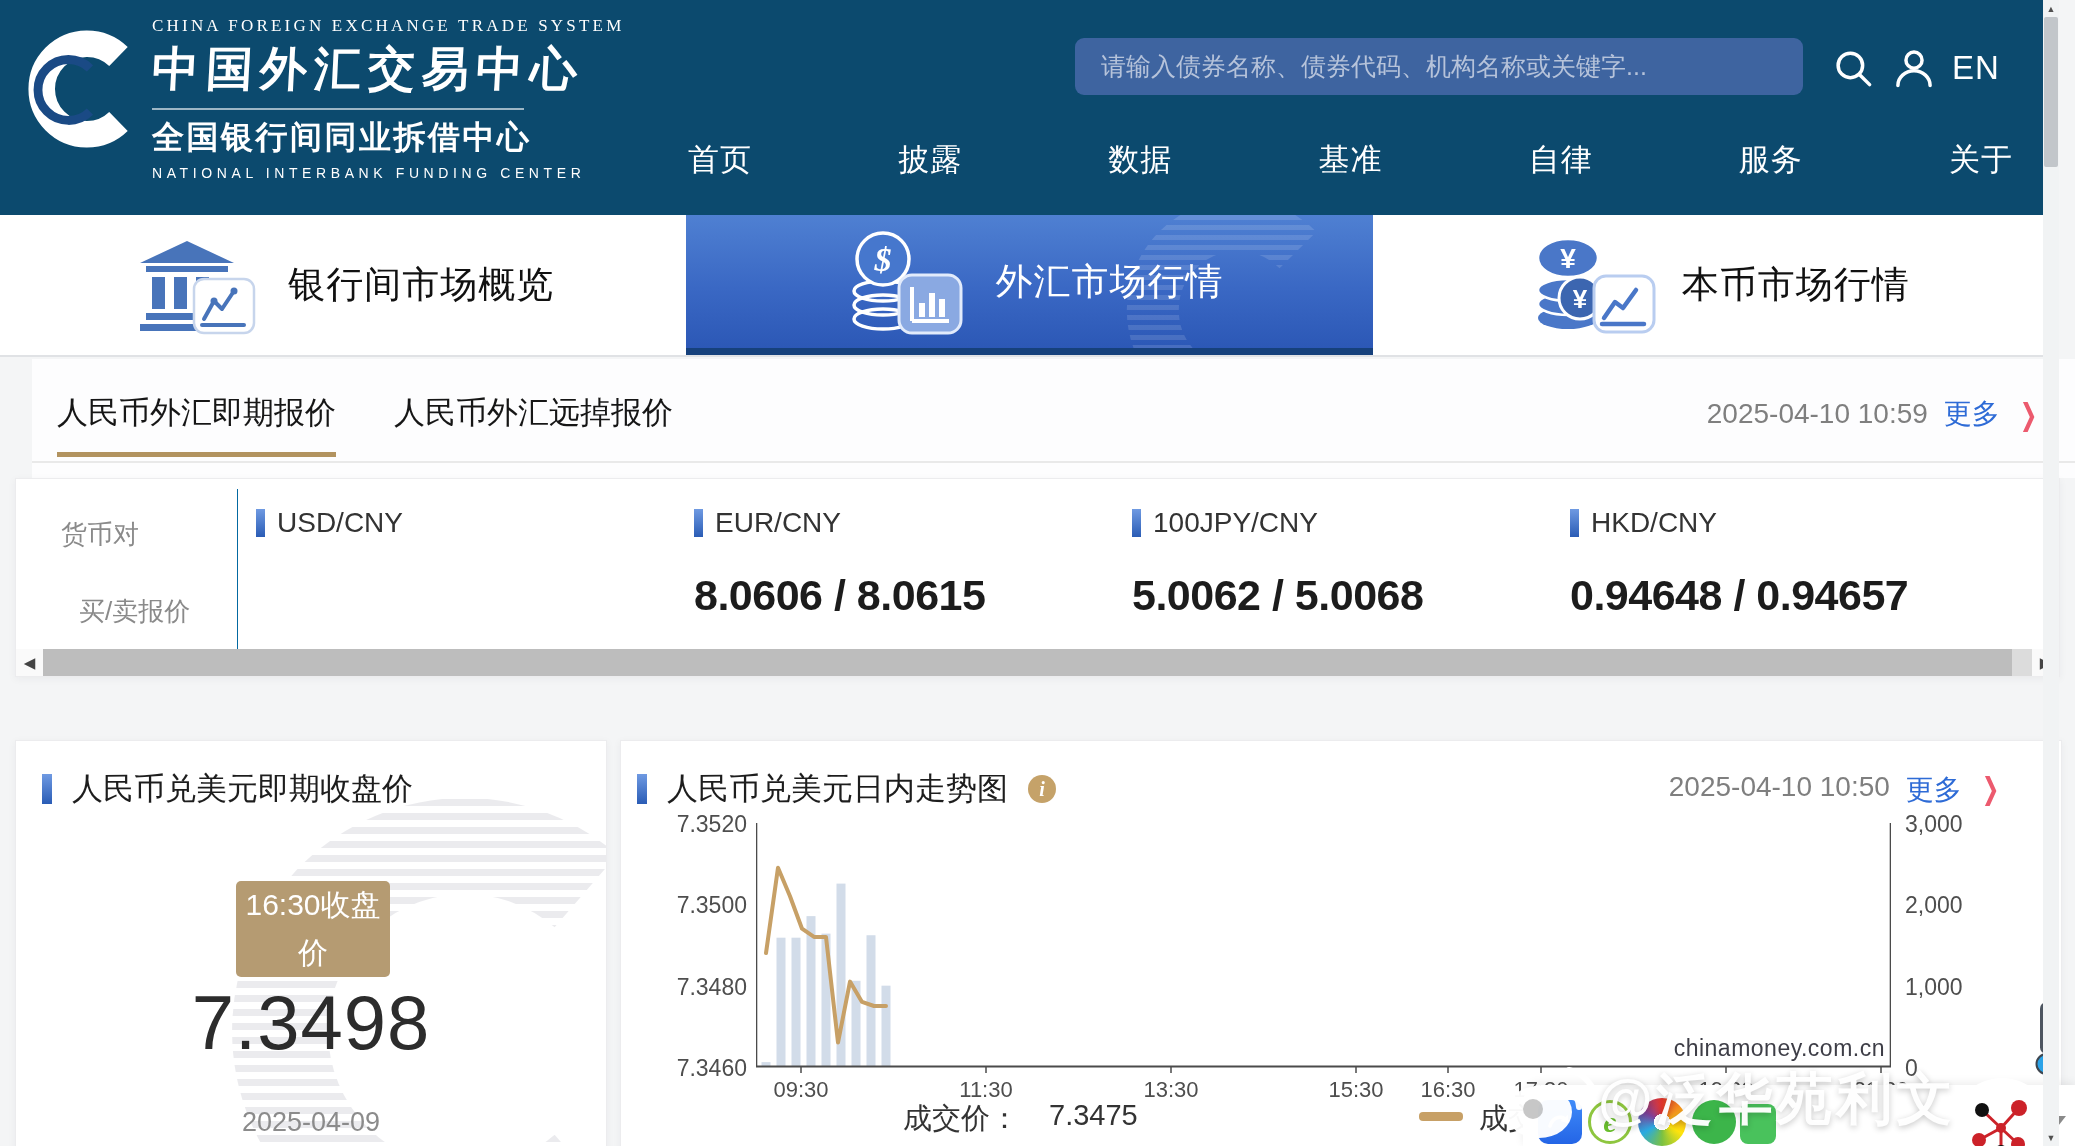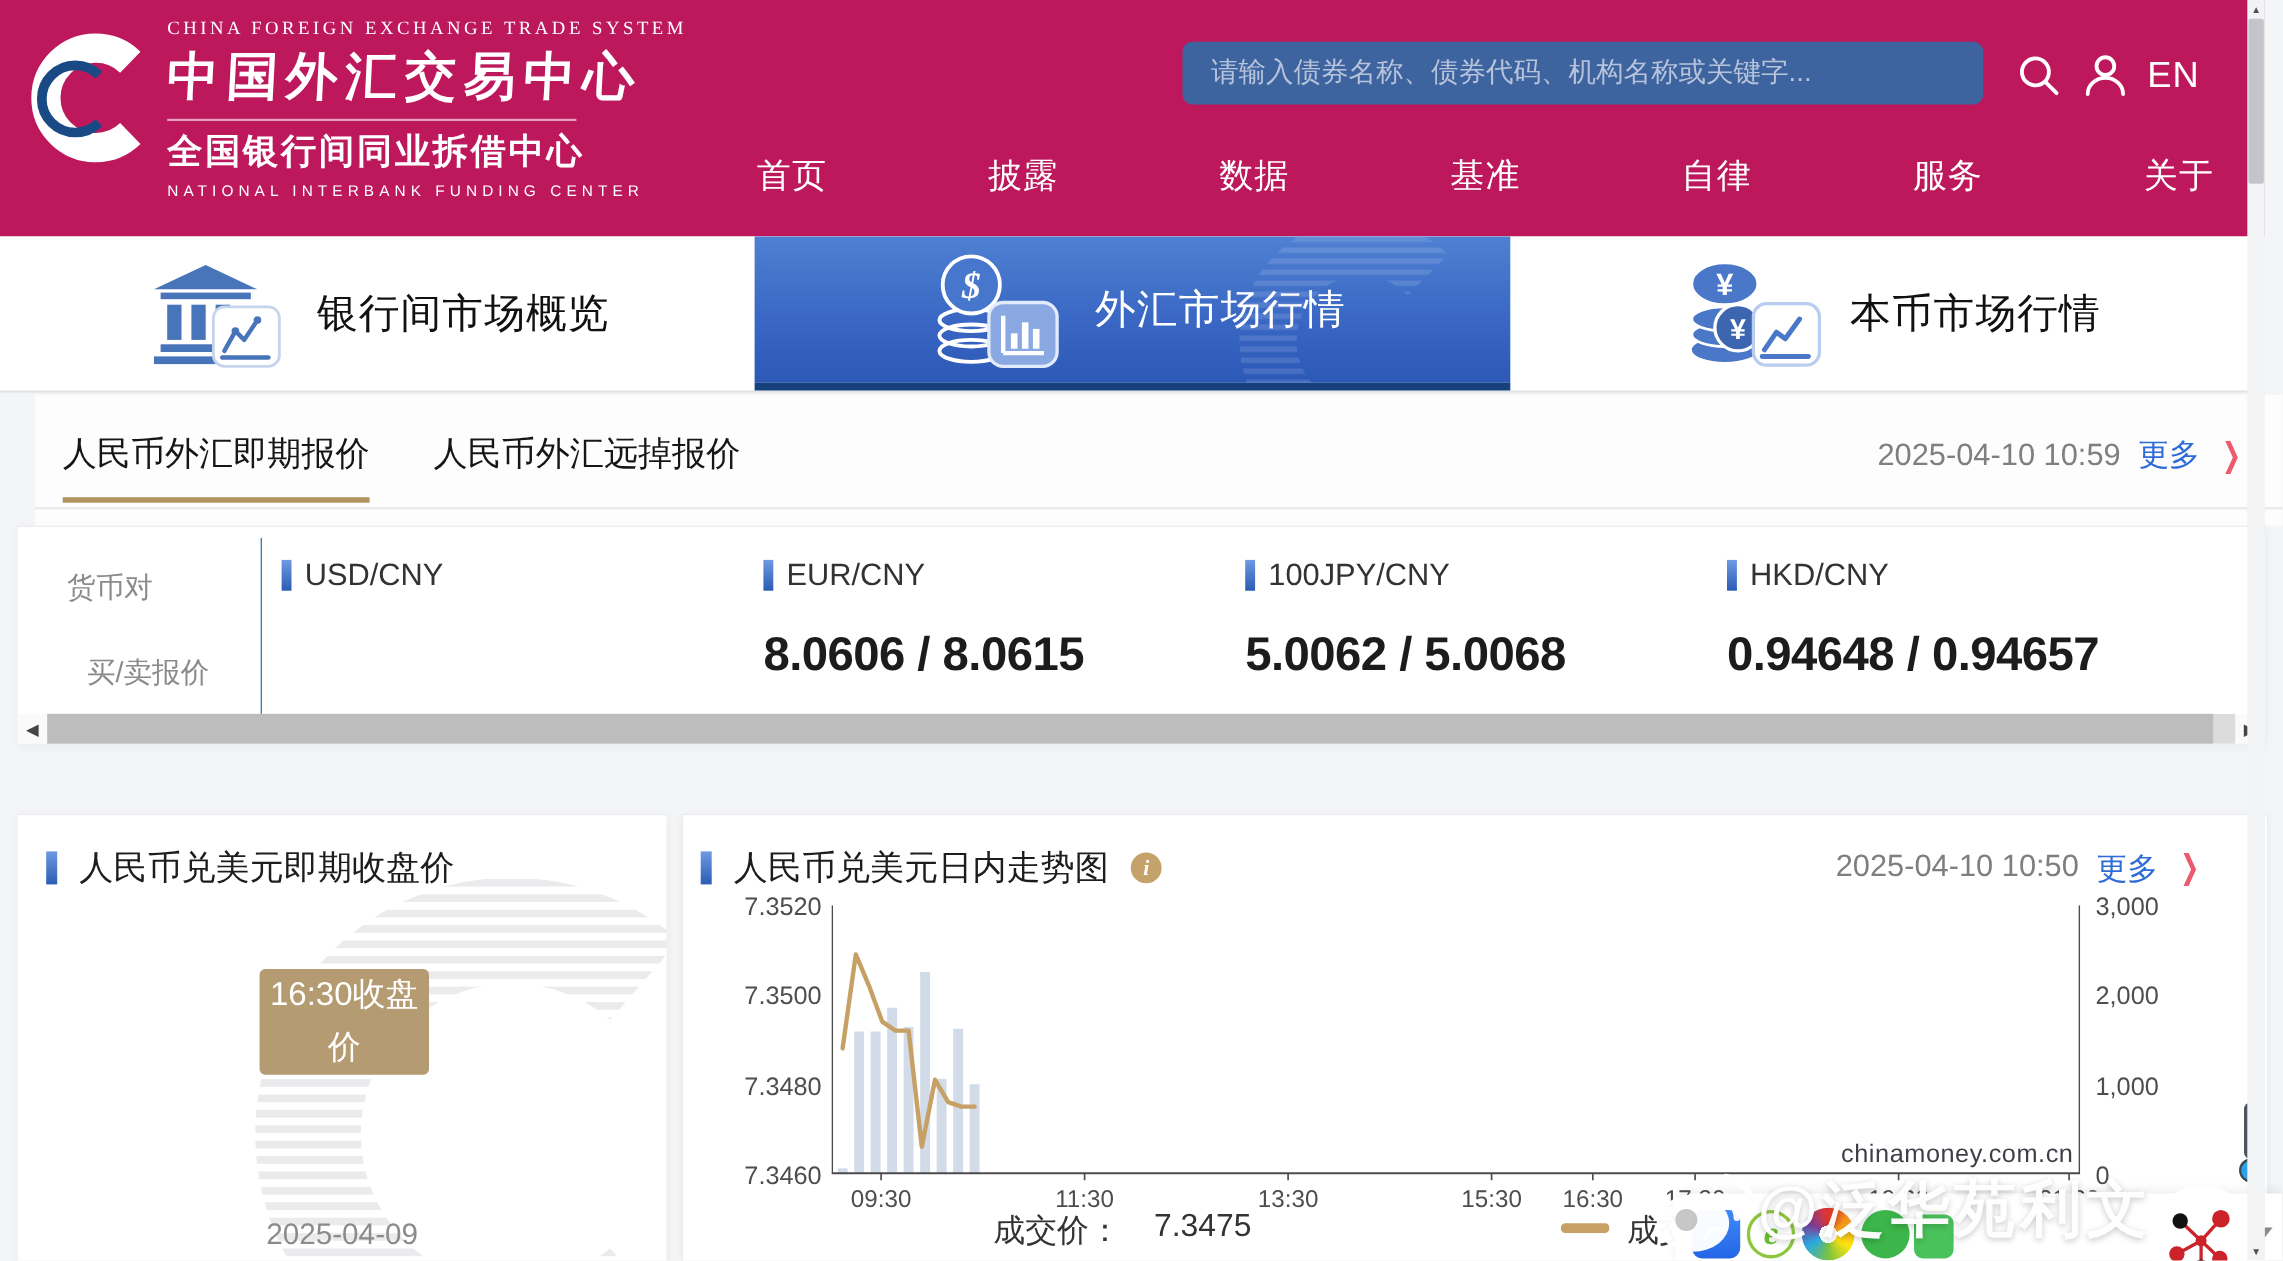--- a/index.html
+++ b/index.html
@@ -1,21 +1,21 @@
 <!DOCTYPE html>
 <html><head>
 <meta charset="utf-8">
 <style>
   * { box-sizing: border-box; margin: 0; padding: 0; }
   html,body { width:2075px; height:1146px; overflow:hidden; }
   body { font-family:"Liberation Sans","DejaVu Sans",sans-serif; background:#f4f5f6; position:relative; color:#222; }
   #content { position:absolute; left:0; top:0; width:2059px; height:1146px; }
 
   
-  .site-header { position:absolute; left:0; top:0; width:2059px; height:215px; background:#be185d; }
+  .site-header { position:absolute; left:0; top:0; width:2059px; height:215px; background:#0c4a6e; }
   .logo-mark { position:absolute; left:28px; top:26px; }
   .logo-text { position:absolute; left:152px; top:16px; color:#fff; }
   .logo-en-top { font-family:"Liberation Serif","DejaVu Serif",serif; font-size:17px; letter-spacing:3.2px; white-space:nowrap; }
   .logo-zh-main { font-family:"DejaVu Serif","Liberation Serif",serif; font-size:47px; font-weight:bold; letter-spacing:7px; margin-top:2px; transform:skewX(-3deg); white-space:nowrap; }
   .logo-divider { height:2px; background:rgba(255,255,255,.6); width:372px; margin:7px 0 6px; }
   .logo-zh-sub { font-size:32px; font-weight:bold; letter-spacing:2.5px; white-space:nowrap; }
   .logo-en-bottom { font-size:14px; letter-spacing:4.6px; margin-top:5px; white-space:nowrap; }
   .search-box { position:absolute; left:1075px; top:38px; width:728px; height:57px; background:#3e64a0; border-radius:9px; display:flex; align-items:center; }
   .search-box input { background:transparent; border:none; outline:none; width:100%; padding:0 26px; font-size:25px; color:#dfe6f2; font-family:inherit; }
   .search-box input::placeholder { color:#b6c3da; }
@@ -266,20 +266,21 @@
           <rect width="14" height="7" fill="#ebebee"></rect>
         </pattern>
       </defs>
       <path d="M390 120 A185 185 0 1 0 390 400" fill="none" stroke="url(#stripeG)" stroke-width="96"></path>
     </svg>
     <div class="card-title-row">
       <span class="mark"></span>
       <span class="card-title">人民币兑美元即期收盘价</span>
     </div>
     <div class="closing-badge">16:30收盘价</div>
+    <div class="closing-value">7.3498</div>
     <div class="closing-date">2025-04-09</div>
   </div>
 
   <div class="card chart-card">
     <div class="card-title-row" style="left:16px;">
       <span class="mark"></span>
       <span class="card-title">人民币兑美元日内走势图</span>
       <span class="info-icon">i</span>
     </div>
     <div class="chart-meta">

